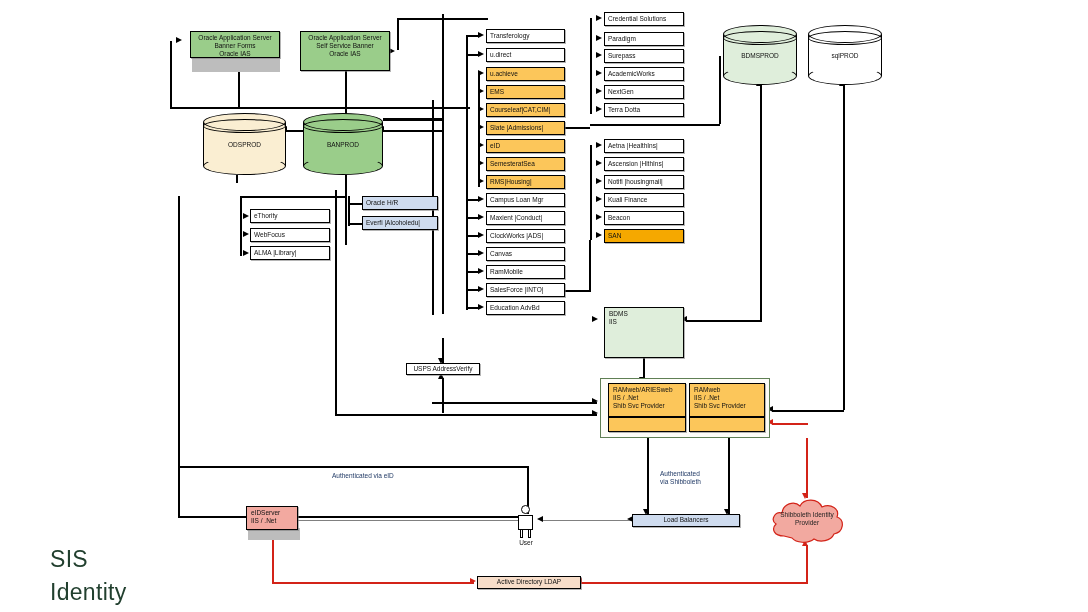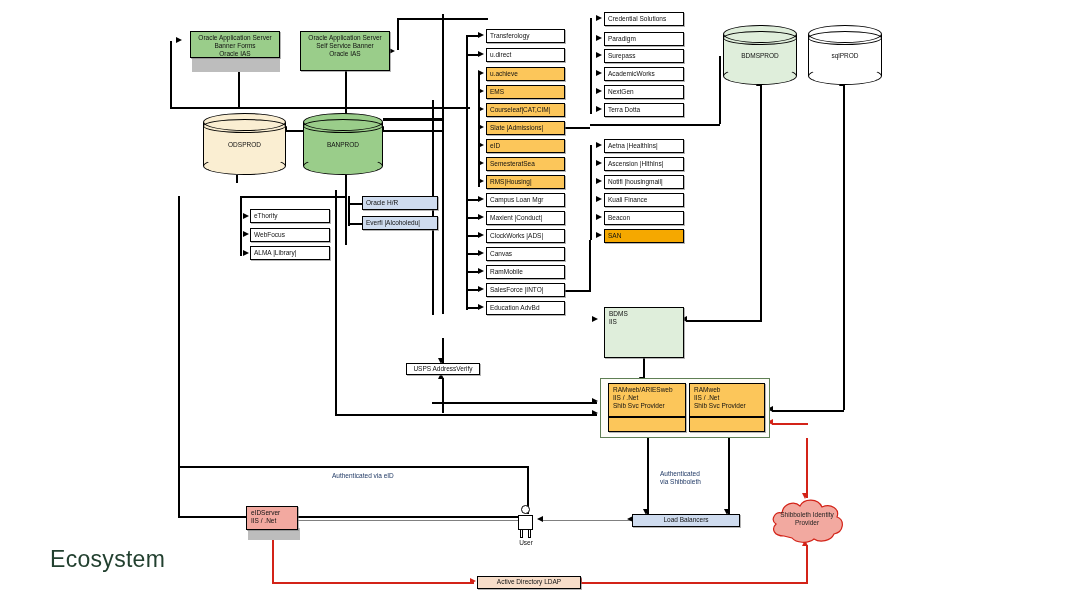--- a/index.html
+++ b/index.html
@@ -70,21 +70,22 @@
 
   .group{position:absolute;border:1px solid #5f7f55;box-sizing:border-box;background:#fdfdf8;}
   .shadowbox{position:absolute;background:#bdbdbd;}
 </style>
 </head>
 <body>
 
 <div id="canvas">
 
   <div class="bigtitle" style="left:50px;top:543px;">
-    <div>Ecosystem</div>
+    <div>SIS</div>
+    <div>Identity</div>
   </div>
 
   <div class="ln h" style="left:170px;top:107px;width:300px;"></div>
   <div class="ln v" style="left:170px;top:41px;height:67px;"></div>
   <div class="ar r" style="left:176px;top:37px;"></div>
   <div class="ln v" style="left:238px;top:68px;height:40px;"></div>
   <div class="ar u" style="left:234px;top:63px;"></div>
   <div class="ln v" style="left:345px;top:36px;height:90px;"></div>
   <div class="ar u" style="left:341px;top:31px;"></div>
   <div class="ar d" style="left:341px;top:120px;"></div>

